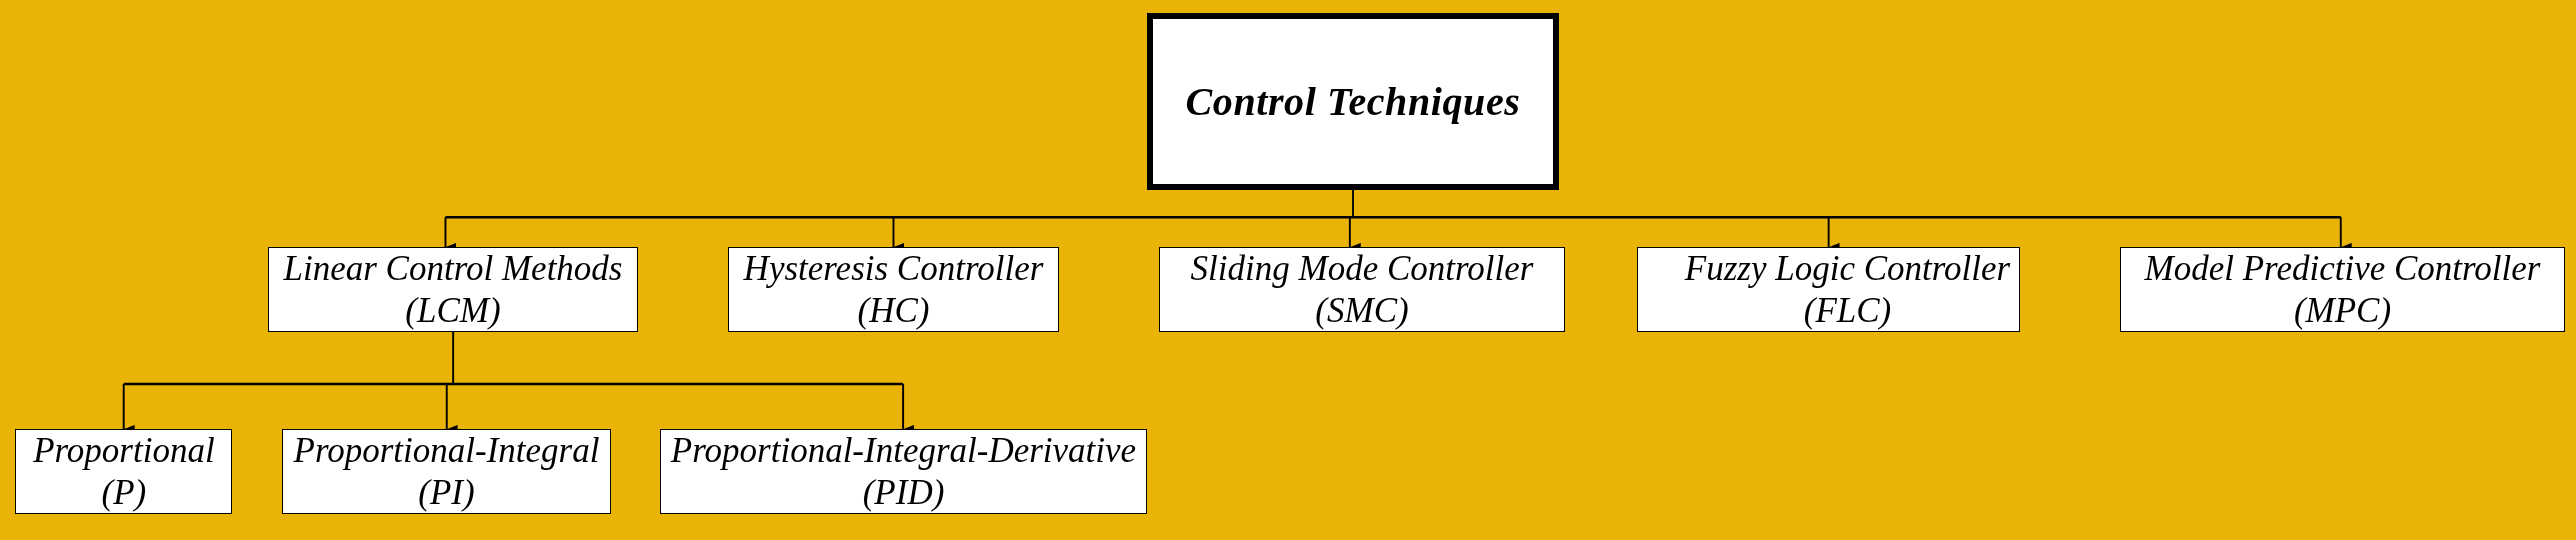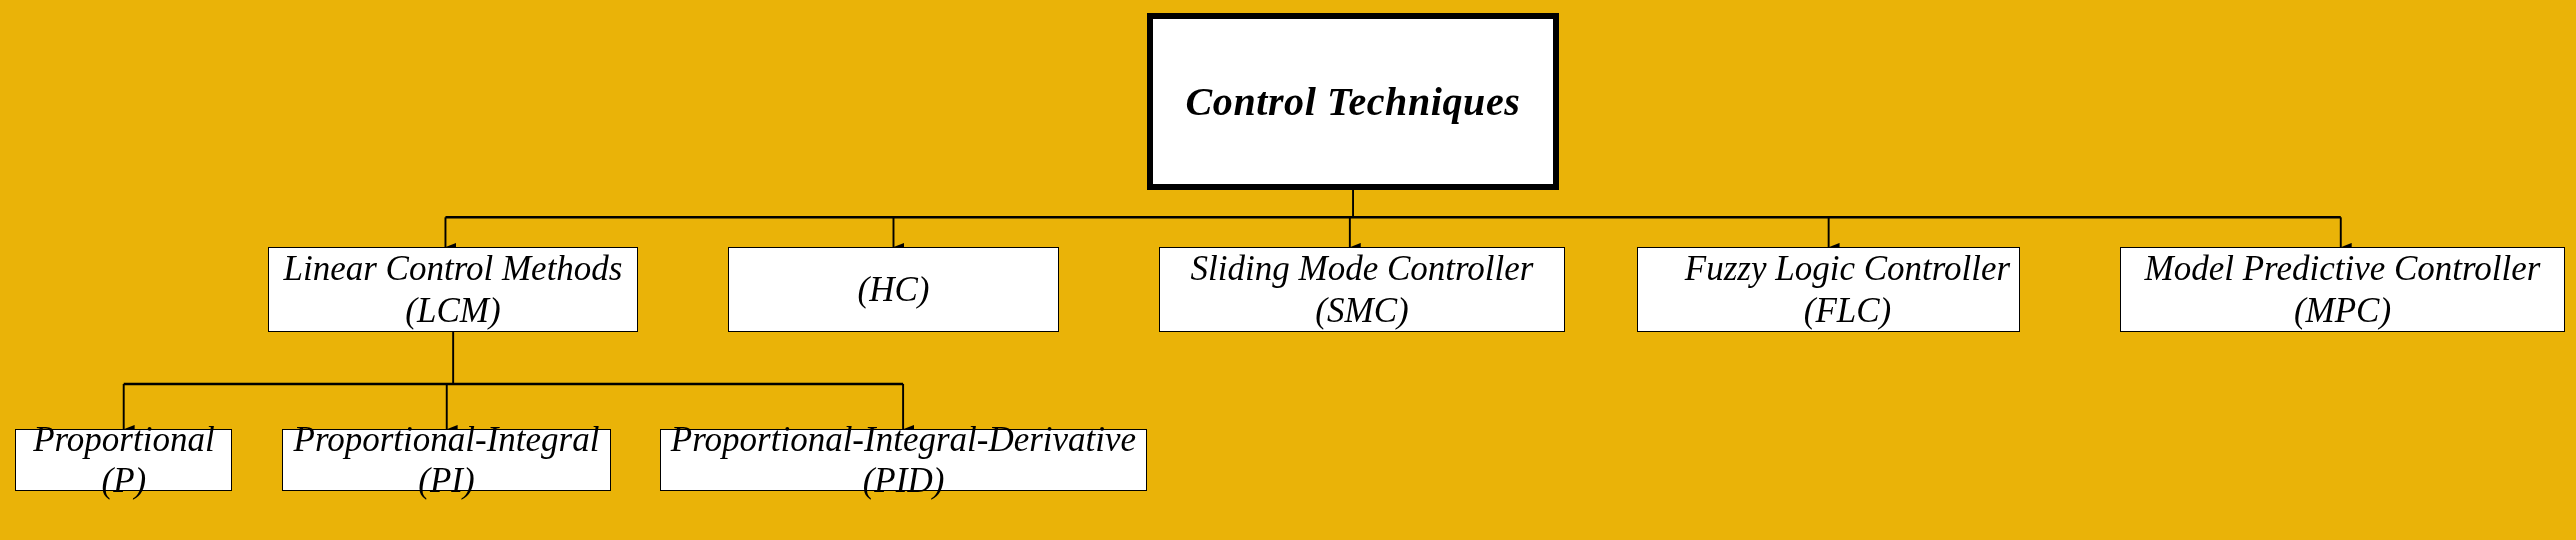--- a/index.html
+++ b/index.html
@@ -77,21 +77,21 @@
   }
   #node-lcm { left: 268px;  width: 370px; }
   #node-hc  { left: 728px; width: 331px; }
   #node-smc { left: 1159px; width: 406px; }
   #node-flc { left: 1637px; width: 383px; padding-left: 38px; }
   #node-mpc { left: 2120px; width: 445px; justify-content: flex-end; }
 
   
   .level2 {
     top: 429px;
-    height: 62px;
+    height: 85px;
   }
   #node-p   { left: 15.4px;   width: 217px; }
   #node-pi  { left: 282px;  width: 329px; }
   #node-pid { left: 660px; width: 487px; }
 </style>
 </head>
 <body>
 
 <div id="diagram">
 
@@ -124,20 +124,21 @@
   <div class="node root" id="node-root">
     <span class="node-line">Control  Techniques</span>
   </div>
 
   <div class="node level1" id="node-lcm">
     <span class="node-line">Linear Control Methods</span>
     <span class="node-line">(LCM)</span>
   </div>
 
   <div class="node level1" id="node-hc">
+    <span class="node-line">Hysteresis Controller</span>
     <span class="node-line">(HC)</span>
   </div>
 
   <div class="node level1" id="node-smc">
     <span class="node-line">Sliding Mode Controller</span>
     <span class="node-line">(SMC)</span>
   </div>
 
   <div class="node level1" id="node-flc">
     <span class="node-line">Fuzzy Logic Controller</span>

